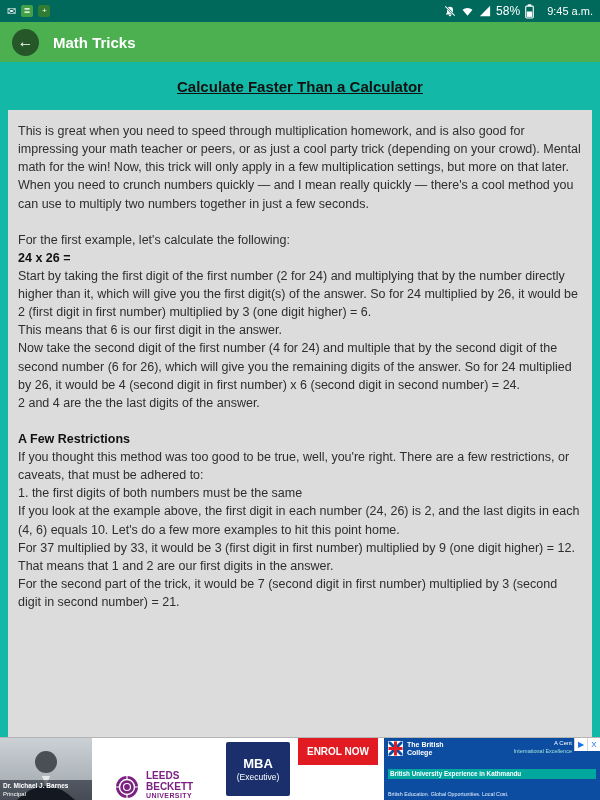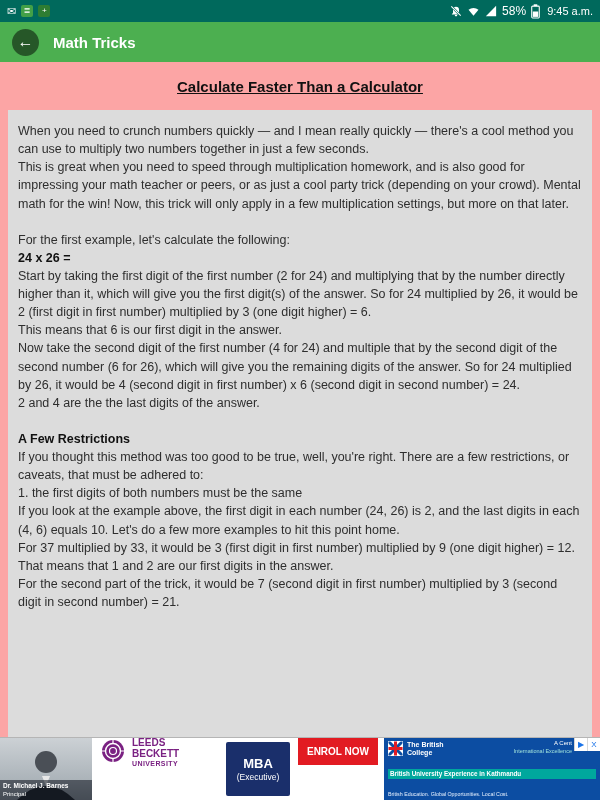--- a/index.html
+++ b/index.html
@@ -8,44 +8,44 @@
   .screen{width:600px;height:800px;display:flex;flex-direction:column;overflow:hidden}
 
   
   .status-bar{height:22px;background:#00695C;color:#fff;display:flex;align-items:center;justify-content:space-between;padding:0 7px;flex:0 0 auto}
   .sb-group{display:flex;align-items:center;gap:5px}
   .mail-glyph{font-size:11px;line-height:1;color:#fff}
   .appicon{width:12px;height:12px;border-radius:2px;display:flex;align-items:center;justify-content:center;font-size:8px;color:#fff;line-height:1}
   .appicon.g1{background:#43A047}
   .appicon.g2{background:#2E7D32}
   .sb-batt-text{font-size:12px}
-  .sb-time{font-size:11px;margin-left:2px}
+  .sb-time{font-size:11px;margin-left:8px}
   .sb-svg{display:block}
 
   
   .app-bar{height:40px;background:#4CAF50;display:flex;align-items:center;gap:14px;padding:0 12px;flex:0 0 auto}
   .back-button{width:27px;height:27px;border-radius:50%;background:rgba(0,0,0,0.5);color:#fff;display:flex;align-items:center;justify-content:center;font-size:16px;cursor:pointer;flex:0 0 auto}
   .app-title{color:#fff;font-weight:bold;font-size:15px}
 
   
-  .content{flex:1;display:flex;flex-direction:column;background:#fca5a5;min-height:0}
+  .content{flex:1;display:flex;flex-direction:column;background:#14b8a6;min-height:0}
   .article-title{font-size:15px;font-weight:bold;text-decoration:underline;text-align:center;color:#111;margin:16px 0 15px}
   .article-box{flex:1;margin:0 8px;background:#DCDCDC;padding:12px 10px;overflow:hidden;min-height:0}
   .para{font-size:12.5px;line-height:1.45;color:#2e2e2e}
   .para.bold{font-weight:bold;color:#111}
   .para.gap{margin-top:18px}
 
   
   .ad-banner{height:63px;flex:0 0 auto;display:flex;background:#fff;position:relative;border-top:1px solid #b5b5b5}
   .ad-photo{width:92px;position:relative;background:linear-gradient(180deg,#ccd1d5 0%,#aab2b8 70%,#8f979d 100%);overflow:hidden;flex:0 0 auto}
   .ad-photo svg{position:absolute;bottom:0;left:50%;transform:translateX(-50%)}
   .ad-caption{position:absolute;left:0;right:0;bottom:0;background:rgba(10,15,25,.55);color:#fff;padding:2px 3px;line-height:1.25}
   .ad-caption .name{font-size:6.5px;font-weight:bold;display:block}
   .ad-caption .role{font-size:6px;display:block}
-  .ad-leeds{width:132px;display:flex;align-items:flex-start;gap:6px;padding:0 8px;background:#fff;flex:0 0 auto}
+  .ad-leeds{width:132px;display:flex;align-items:flex-end;gap:6px;padding:0 22px;background:#fff;flex:0 0 auto}
   .leeds-text{color:#7A2182;font-weight:bold;line-height:1.08}
   .leeds-l{font-size:10px;display:block}
   .leeds-u{font-size:7px;letter-spacing:.4px;display:block}
   .ad-mba{width:64px;background:#1A2F6B;color:#fff;display:flex;flex-direction:column;align-items:center;justify-content:center;margin:4px 2px;border-radius:2px;flex:0 0 auto;cursor:pointer}
   .mba-title{font-size:13px;font-weight:bold;line-height:1.2}
   .mba-sub{font-size:8.5px}
   .ad-cta-wrap{width:92px;display:flex;align-items:flex-start;justify-content:center;background:#fff;flex:0 0 auto}
   .ad-cta{background:#E21B22;color:#fff;font-weight:bold;font-size:10px;padding:8px 9px;border:none;cursor:pointer;font-family:"Liberation Sans",sans-serif}
   .ad-college{flex:1;background:#0C4DA2;color:#fff;position:relative;display:flex;flex-direction:column;justify-content:space-between;padding:3px 4px 2px;min-width:0;cursor:pointer}
   .college-row{display:flex;align-items:flex-start;gap:4px}
@@ -96,22 +96,22 @@
   <div class="app-bar">
     <div class="back-button">
       <span>←</span>
     </div>
     <div class="app-title">Math Tricks</div>
   </div>
 
   <div class="content">
     <h1 class="article-title">Calculate Faster Than a Calculator</h1>
     <div class="article-box" id="article-body">
+        <p class="para">This is great when you need to speed through multiplication homework, and is also good for impressing your math teacher or peers, or as just a cool party trick (depending on your crowd). Mental math for the win! Now, this trick will only apply in a few multiplication settings, but more on that later.</p>
         <p class="para">When you need to crunch numbers quickly — and I mean really quickly — there's a cool method you can use to multiply two numbers together in just a few seconds.</p>
-        <p class="para">This is great when you need to speed through multiplication homework, and is also good for impressing your math teacher or peers, or as just a cool party trick (depending on your crowd). Mental math for the win! Now, this trick will only apply in a few multiplication settings, but more on that later.</p>
         <p class="para gap">For the first example, let's calculate the following:</p>
         <p class="para bold">24 x 26 =</p>
         <p class="para">Start by taking the first digit of the first number (2 for 24) and multiplying that by the number directly higher than it, which will give you the first digit(s) of the answer. So for 24 multiplied by 26, it would be 2 (first digit in first number) multiplied by 3 (one digit higher) = 6.</p>
         <p class="para">This means that 6 is our first digit in the answer.</p>
         <p class="para">Now take the second digit of the first number (4 for 24) and multiple that by the second digit of the second number (6 for 26), which will give you the remaining digits of the answer. So for 24 multiplied by 26, it would be 4 (second digit in first number) x 6 (second digit in second number) = 24.</p>
         <p class="para">2 and 4 are the the last digits of the answer.</p>
         <p class="para bold gap">A Few Restrictions</p>
         <p class="para">If you thought this method was too good to be true, well, you're right. There are a few restrictions, or caveats, that must be adhered to:</p>
         <p class="para">1. the first digits of both numbers must be the same</p>
         <p class="para">If you look at the example above, the first digit in each number (24, 26) is 2, and the last digits in each (4, 6) equals 10. Let's do a few more examples to hit this point home.</p>

